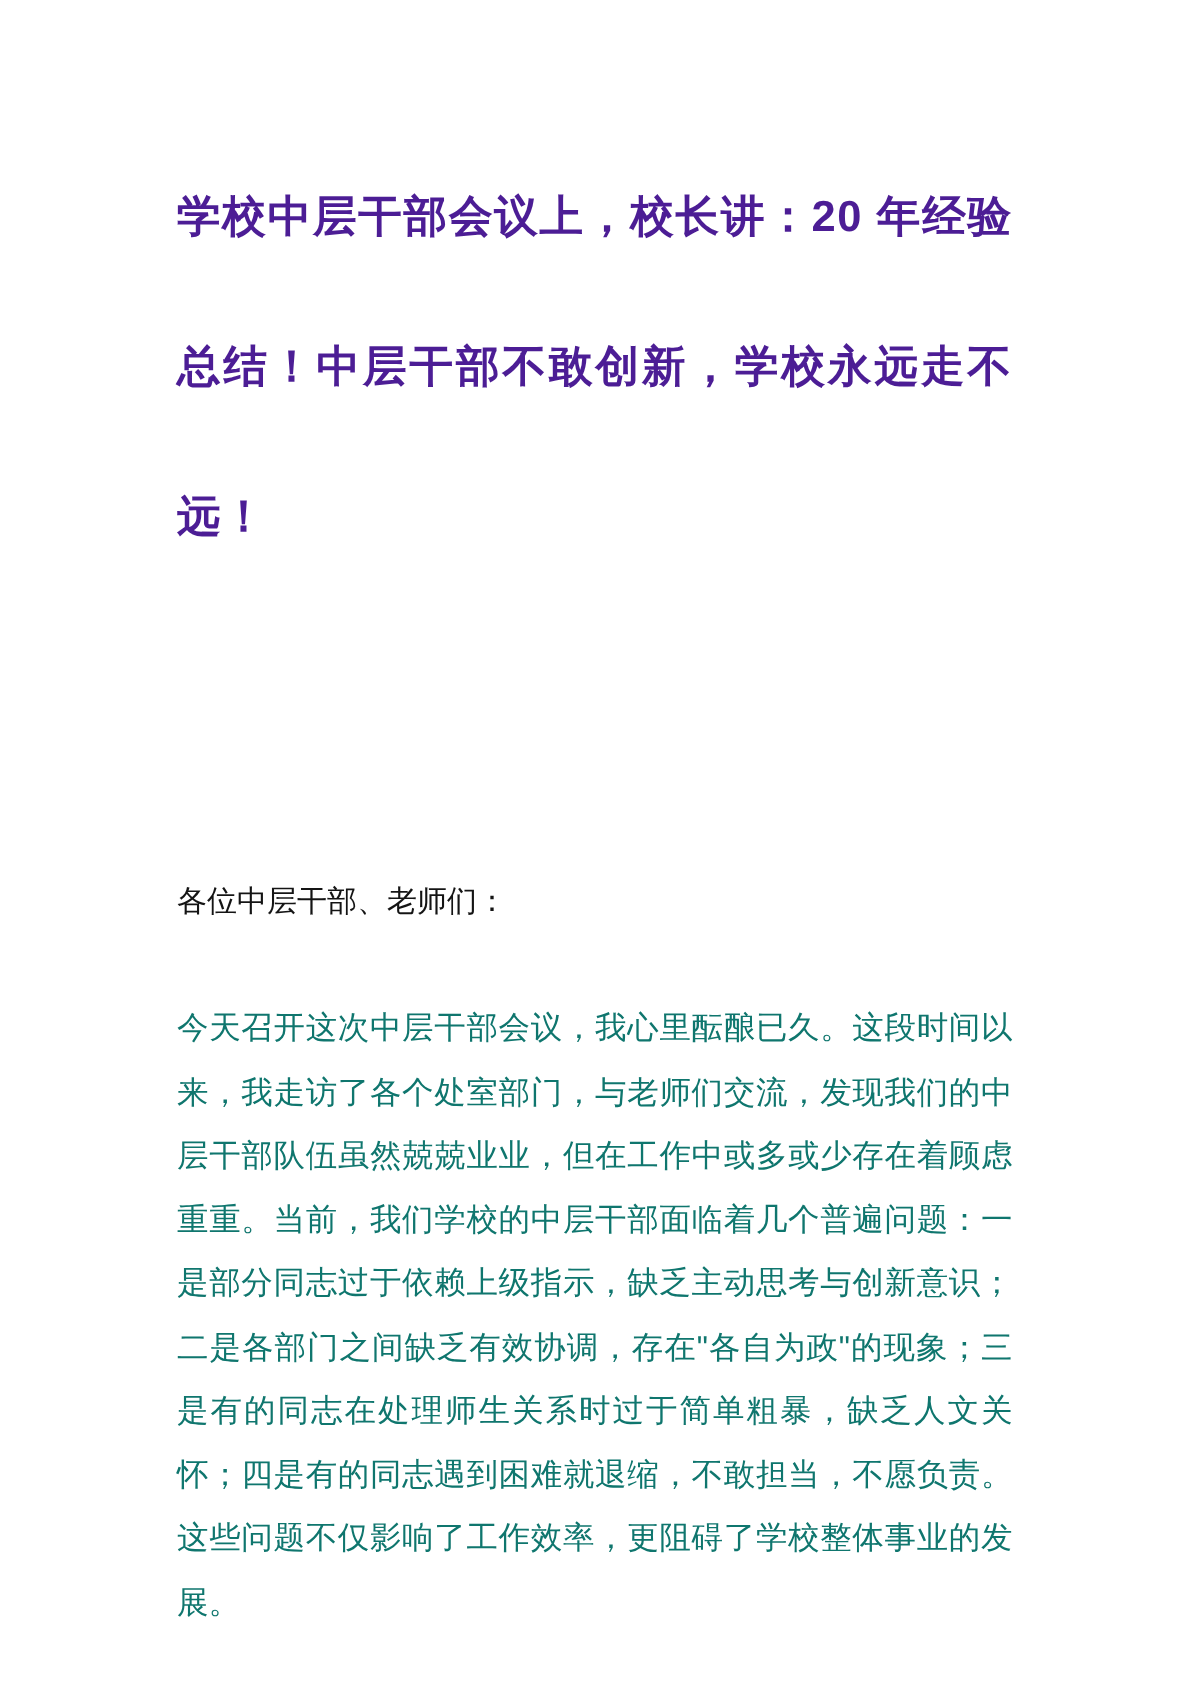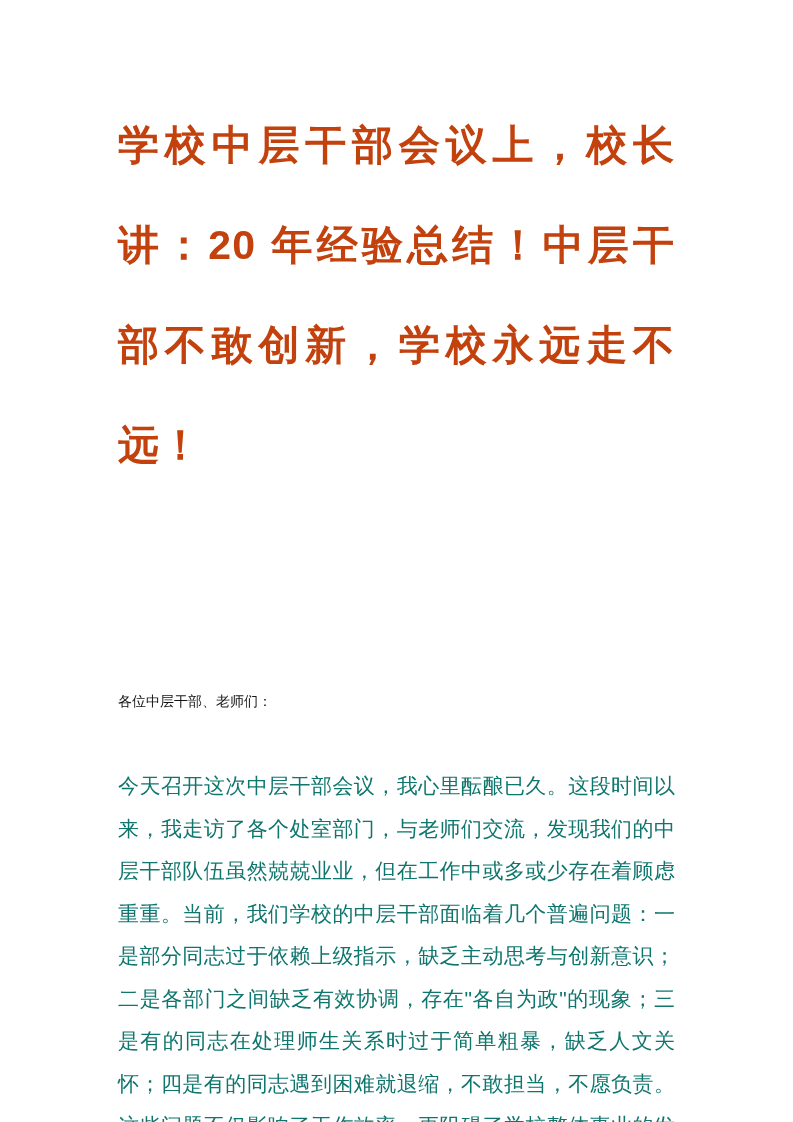--- a/index.html
+++ b/index.html
@@ -13,31 +13,31 @@
     height: 1122px;
     margin: 0 auto;
     background: #ffffff;
     overflow: hidden;
     font-family: "Liberation Sans", "DejaVu Sans", sans-serif;
     box-sizing: border-box;
     padding: 95px 118px 0 118px;
   }
   .doc-title {
     margin: 0;
-    font-size: 41px;
+    font-size: 29px;
     font-weight: 700;
     line-height: 100px;
-    color: #c2410c;
+    color: #4c1d95;
     letter-spacing: 1px;
     text-align: justify;
     text-justify: inter-ideograph;
   }
   .salutation {
     margin: 185px 0 0 0;
-    font-size: 14px;
+    font-size: 20px;
     font-weight: 400;
     line-height: 42.5px;
     color: #141414;
   }
   .body-paragraph {
     margin: 42.5px 0 0 0;
     font-size: 21px;
     font-weight: 400;
     line-height: 42.5px;
     color: #0f766e;

